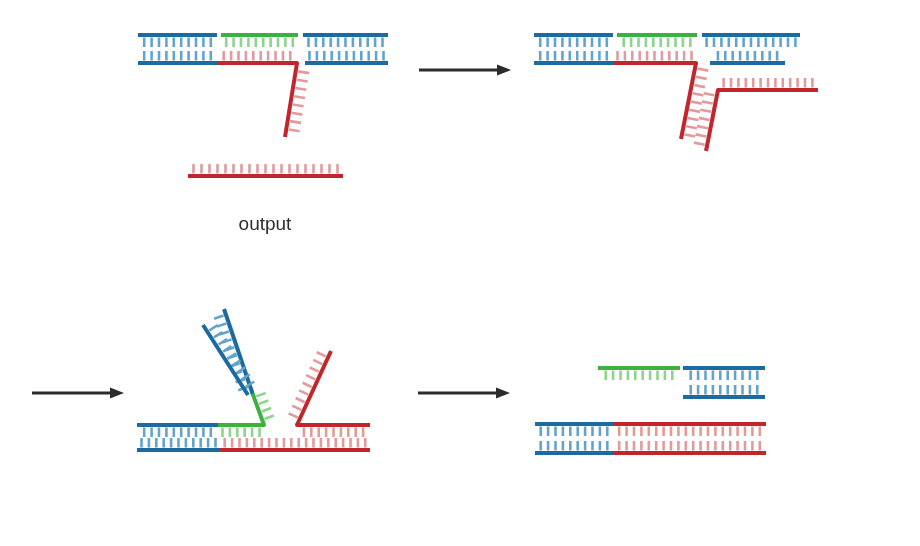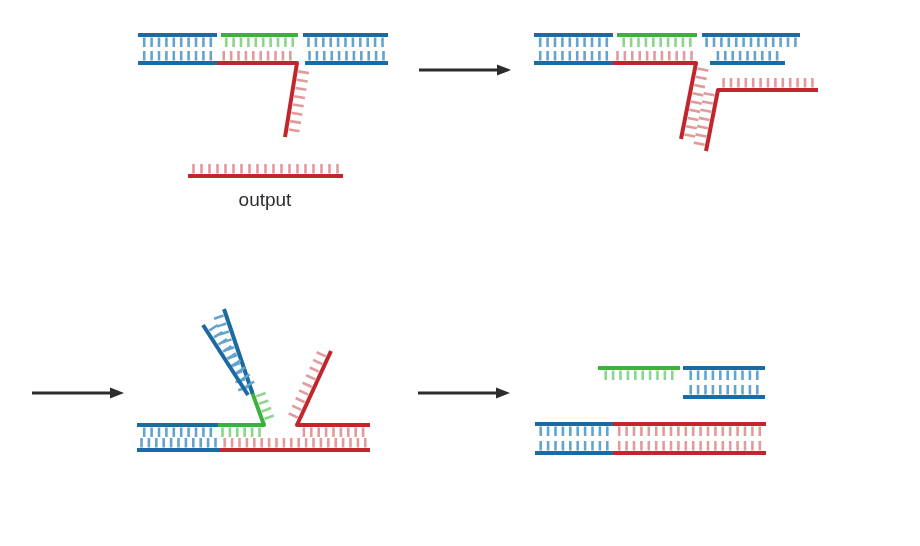--- a/index.html
+++ b/index.html
@@ -469,14 +469,14 @@
       </g>
       <g>
         <line x1="32" y1="393" x2="114" y2="393" stroke="#2c2c2c" stroke-width="3"></line>
         <polygon points="124,393 110,387.5 110,398.5" fill="#2c2c2c"></polygon>
       </g>
       <g>
         <line x1="418" y1="393" x2="500" y2="393" stroke="#2c2c2c" stroke-width="3"></line>
         <polygon points="510,393 496,387.5 496,398.5" fill="#2c2c2c"></polygon>
       </g>
     </svg>
-  <div class="output-label" style="color: rgb(46, 46, 46);">output</div>
+  <div class="output-label" style="color: rgb(46, 46, 46); margin-top: 24px;">output</div>
 </div>
 
 </body></html>

